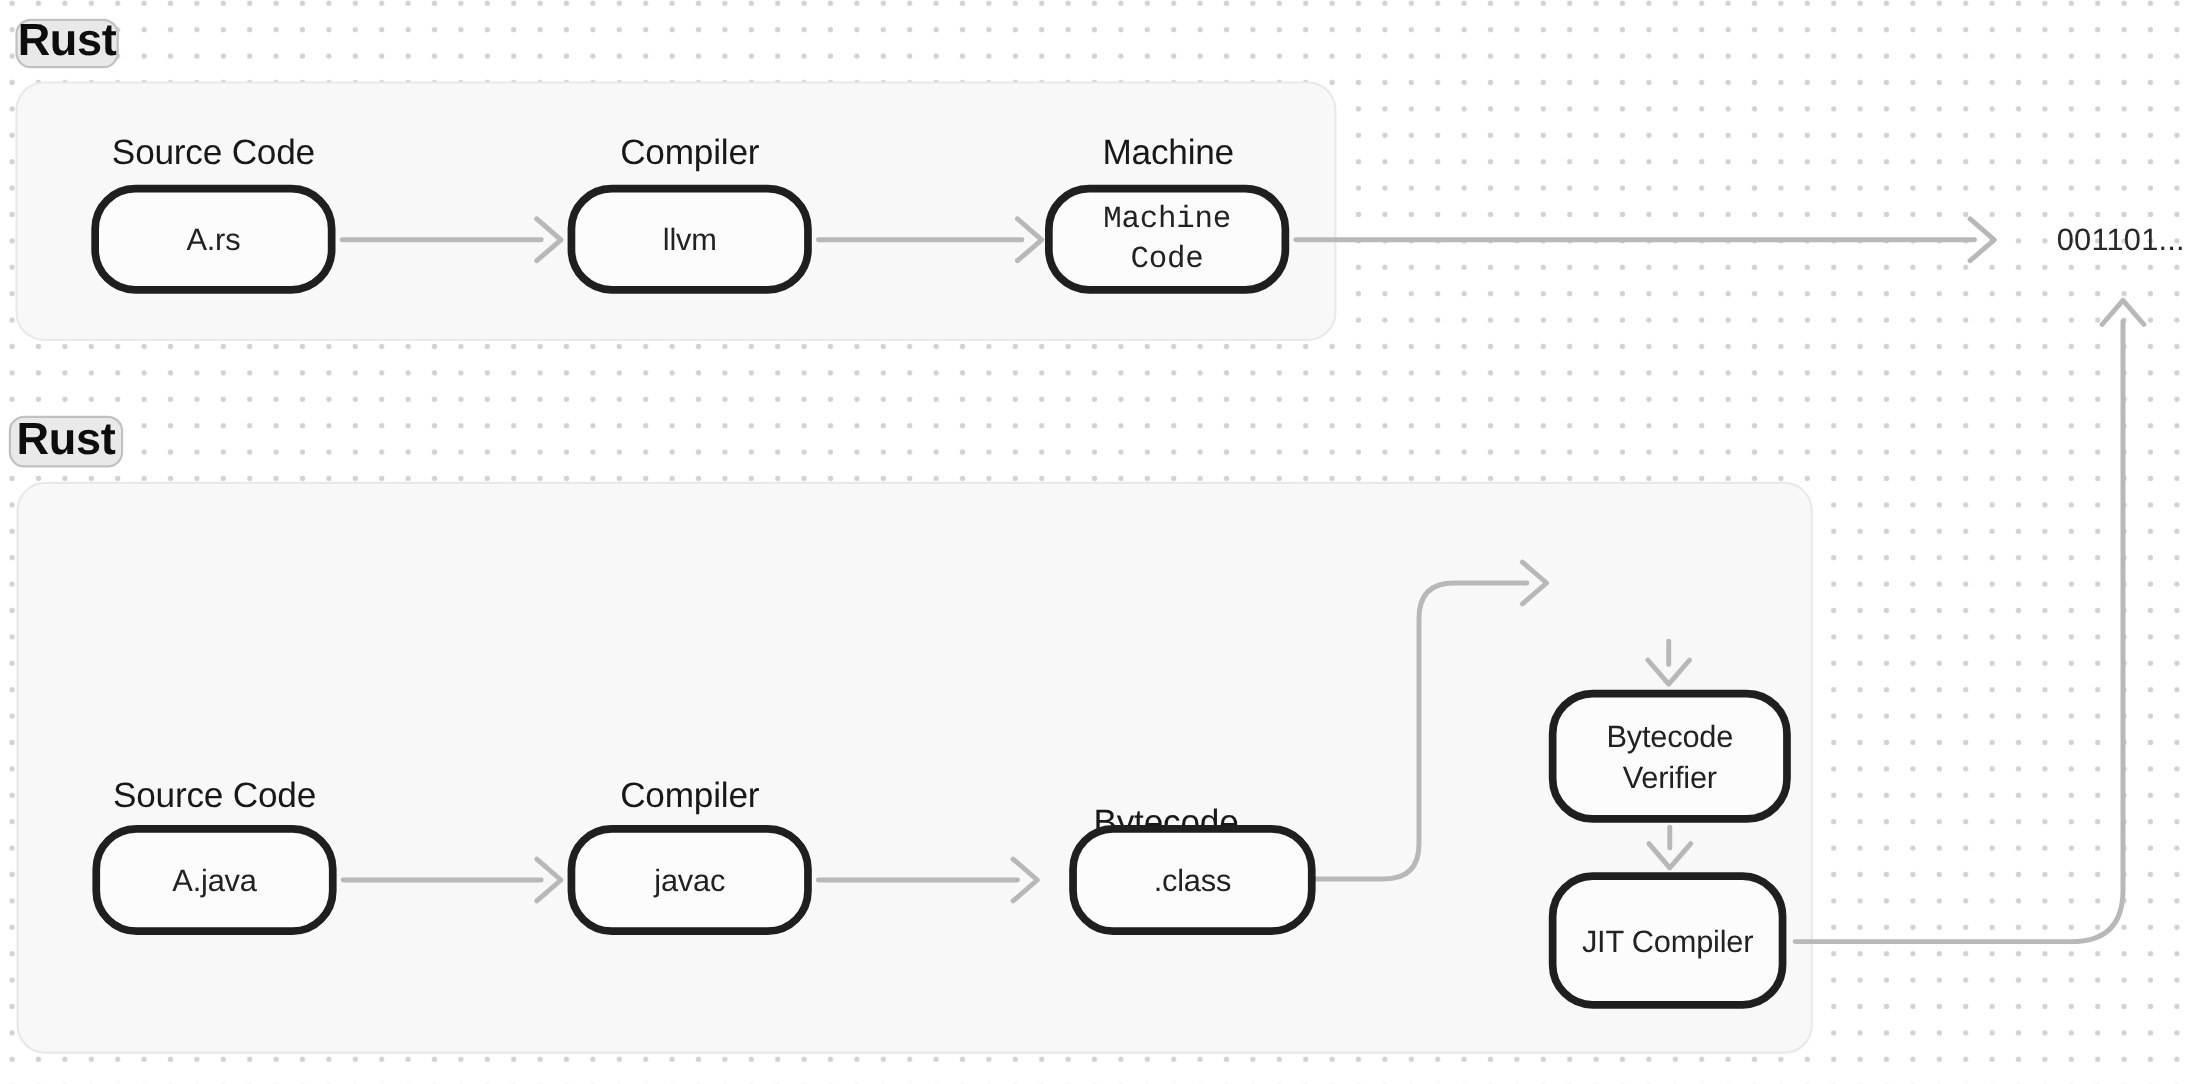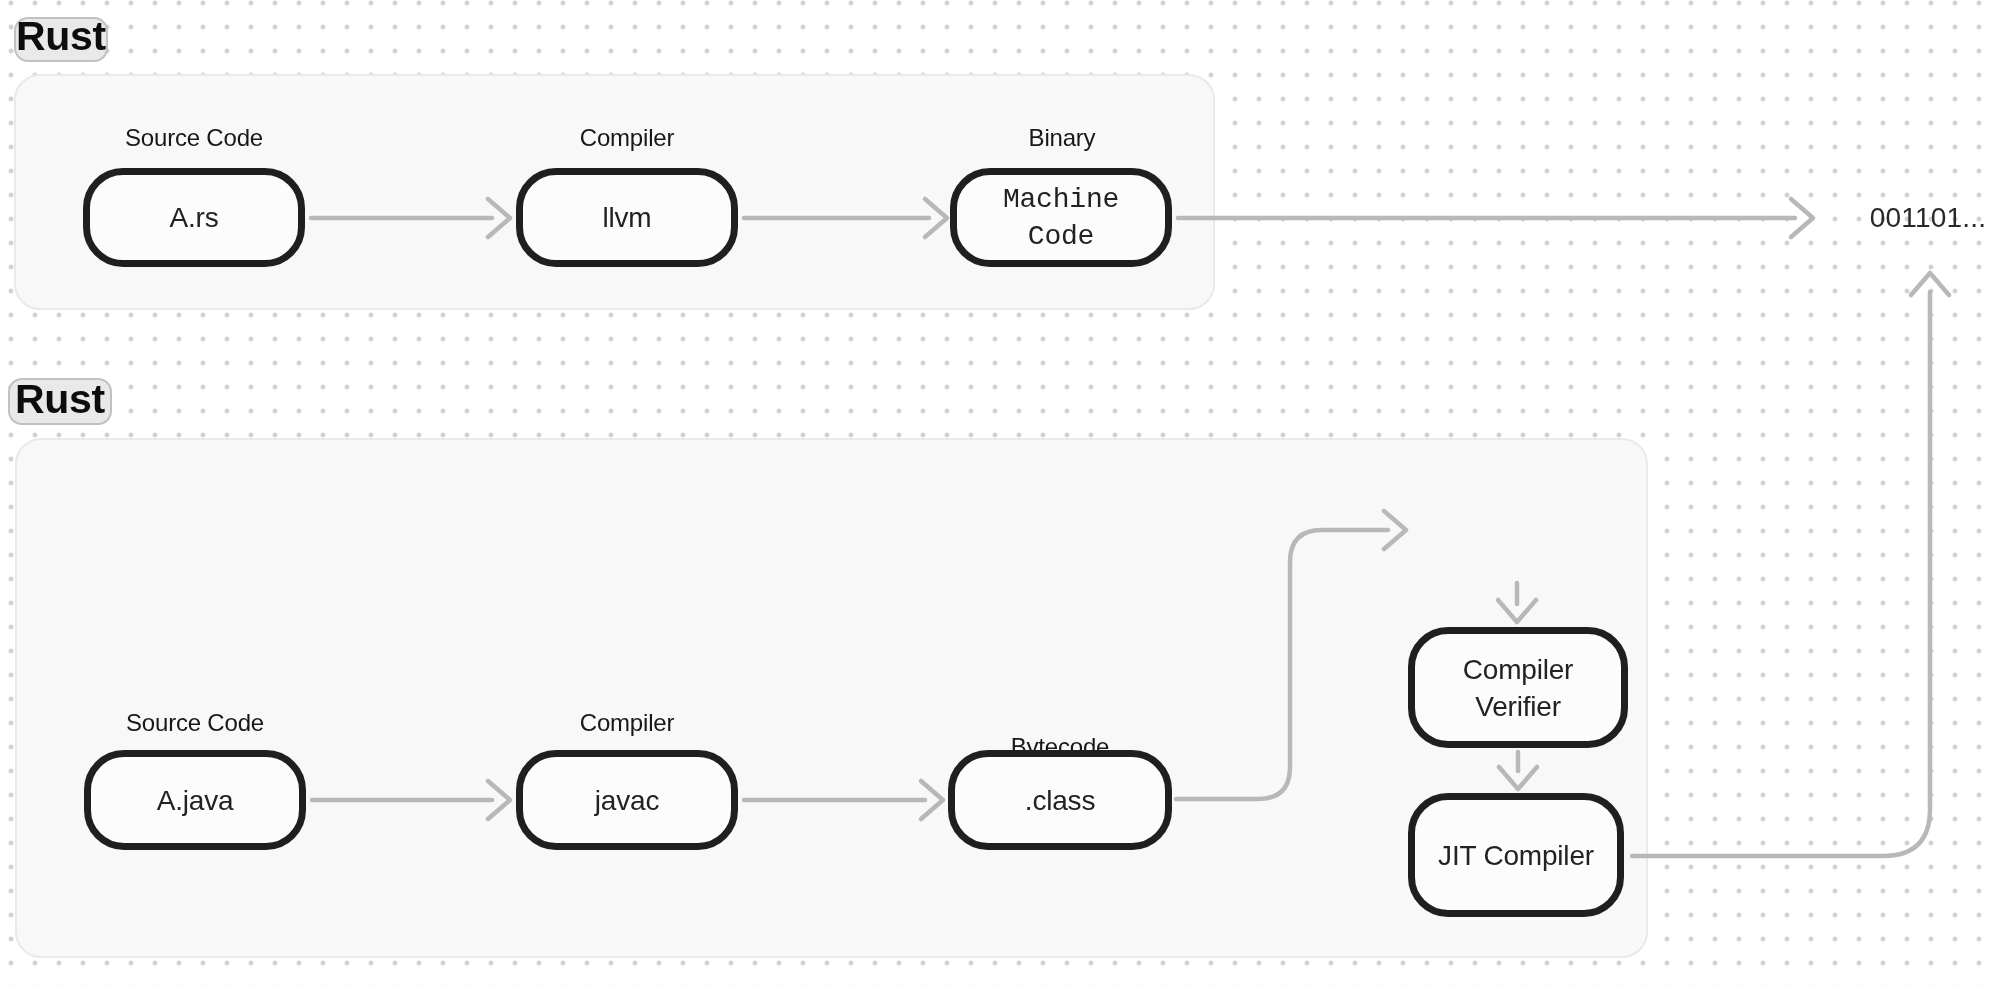--- a/index.html
+++ b/index.html
@@ -41,21 +41,21 @@
     z-index: 3;
     letter-spacing: -0.3px;
   }
   .col-title {
     position: absolute;
     width: 320px;
     height: 34px;
     display: flex;
     align-items: center;
     justify-content: center;
-    font-size: 24px;
+    font-size: 32px;
     font-weight: 500;
     color: #181818;
     z-index: 3;
     letter-spacing: -0.2px;
   }
   .node {
     position: absolute;
     background: #fcfcfc;
     border: 7px solid #1f1f1f;
     border-radius: 40px;
@@ -109,21 +109,21 @@
   .rust-node-2  { left: 950px; top: 168px; width: 222px; height: 99px; font-family: Liberation Mono, monospace; }
 
   
   .java-badge   { left: 8px;   top: 378px; width: 104px; height: 47px; }
   .java-frame   { left: 15px;  top: 438px; width: 1633px; height: 520px; }
   .java-title-0 { left: 35px;  top: 706px; }
   .java-title-1 { left: 467px; top: 706px; }
   .java-title-2 { left: 900px; top: 706px; margin-top: 24px; }
   .java-node-0  { left: 84px;  top: 750px; width: 222px; height: 100px; }
   .java-node-1  { left: 516px; top: 750px; width: 222px; height: 100px; }
-  .java-node-2  { left: 948px; top: 750px; width: 224px; height: 100px; }
+  .java-node-2  { left: 972px; top: 750px; width: 224px; height: 100px; }
   .jvm-node-0   { left: 1408px; top: 481px; width: 220px; height: 98px; }
   .jvm-node-1   { left: 1408px; top: 627px; width: 220px; height: 121px; padding: 0 30px; }
   .jvm-node-2   { left: 1408px; top: 793px; width: 216px; height: 124px; }
 
   .output-text  { left: 1818px; top: 201px; }
 </style>
 </head>
 <body>
 
 <div class="canvas">
@@ -168,21 +168,21 @@
       <path d="M 1632 856 L 1883 856 Q 1930 856 1930 809 L 1930 292"></path>
       <path d="M 1911 295 L 1930 273 L 1949 295"></path>
     </g>
   </svg>
 
   <div class="badge rust-badge">
     <span>Rust</span>
   </div>
   <div class="col-title rust-title-0">Source Code</div>
   <div class="col-title rust-title-1">Compiler</div>
-  <div class="col-title rust-title-2">Binary</div>
+  <div class="col-title rust-title-2">Machine</div>
   <div class="node rust-node-0">
     <span>A.rs</span>
   </div>
   <div class="node rust-node-1">
     <span>llvm</span>
   </div>
   <div class="node rust-node-2">
     <span>Machine Code</span>
   </div>
 
@@ -195,21 +195,21 @@
   <div class="node java-node-0">
     <span>A.java</span>
   </div>
   <div class="node java-node-1">
     <span>javac</span>
   </div>
   <div class="node java-node-2">
     <span>.class</span>
   </div>
   <div class="node jvm-node-1">
-    <span>Compiler Verifier</span>
+    <span>Bytecode Verifier</span>
   </div>
   <div class="node jvm-node-2">
     <span>JIT Compiler</span>
   </div>
 
   <div class="float-text output-text">001101...</div>
 
 </div>
 
 </body></html>

